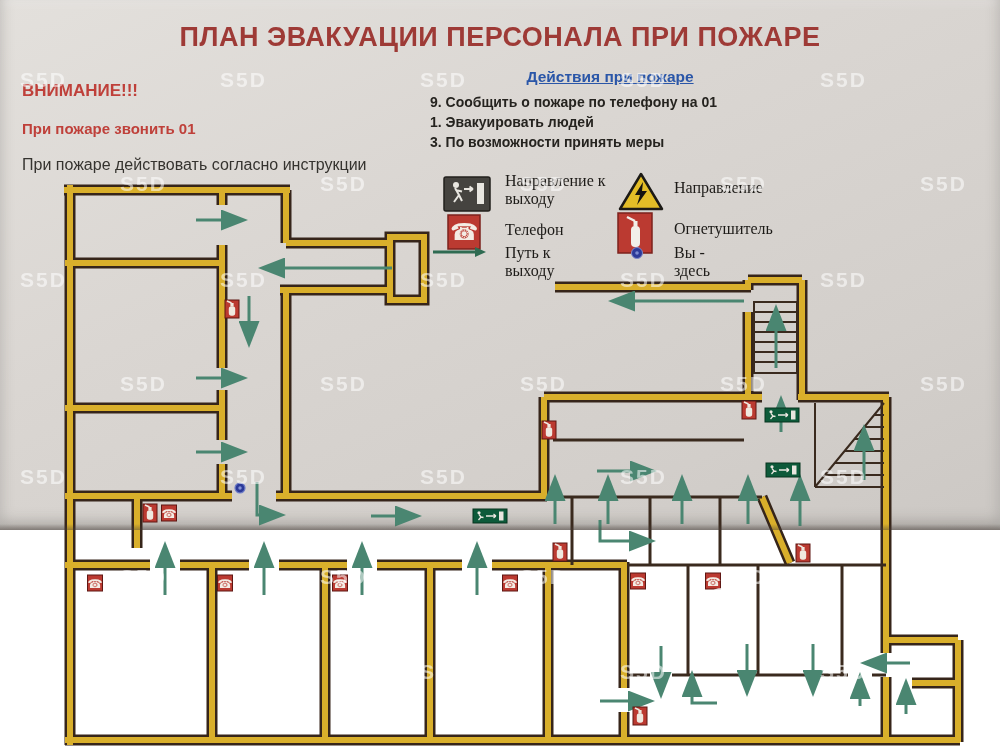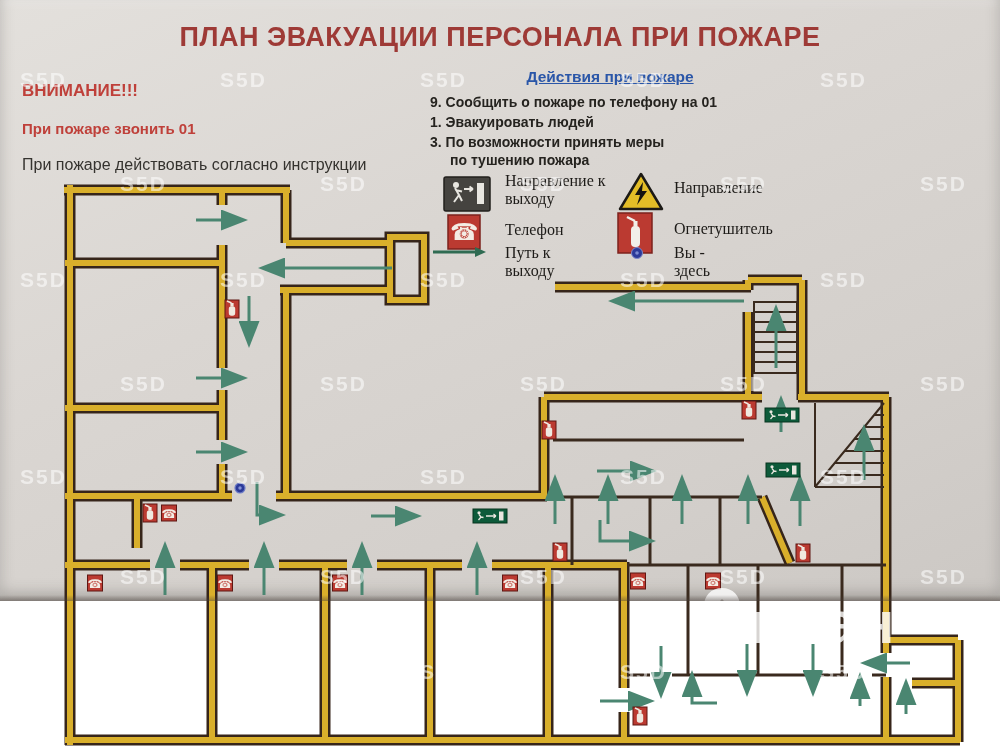--- a/index.html
+++ b/index.html
@@ -1,17 +1,17 @@
 <!DOCTYPE html>
 <html><head>
 <meta charset="utf-8">
 <style>
   html,body{margin:0;padding:0;}
   body{width:1000px;height:750px;overflow:hidden;font-family:"Liberation Sans",sans-serif;}
-  .stage{position:absolute;inset:0;width:1000px;height:601px;
+  .stage{position:absolute;inset:0;width:1000px;height:530px;
     background:linear-gradient(155deg,#e3e0dc 0%,#dad6d2 40%,#d3cfcb 75%,#ccc8c4 100%);
     box-shadow:inset 0 -8px 14px rgba(90,85,80,.35), inset 0 4px 8px rgba(255,255,255,.25);}
   .title{position:absolute;left:0;top:22px;width:100%;text-align:center;
     font-size:27px;font-weight:bold;color:#9e3a36;letter-spacing:.5px;}
   .warning{position:absolute;left:22px;top:80px;width:410px;line-height:1.25;}
   .w1{font-size:17px;font-weight:bold;color:#bf403a;}
   .w2{font-size:15px;font-weight:bold;color:#bf403a;margin-top:19px;}
   .w3,.w4{font-size:16px;color:#35332f;margin-top:16px;}
   .actions{position:absolute;left:430px;top:68px;width:360px;}
   .a-head{font-size:15.5px;font-weight:bold;color:#2a56a8;text-decoration:underline;text-align:center;margin-bottom:8px;}
@@ -177,21 +177,20 @@
     <div class="w1">ВНИМАНИЕ!!!</div>
     <div class="w2">При пожаре звонить 01</div>
     <div class="w3">При пожаре действовать согласно инструкции</div>
   </div>
 
   <div class="actions">
     <div class="a-head">Действия при пожаре</div>
     <div class="a-item">9. Сообщить о пожаре по телефону на 01</div>
     <div class="a-item">1. Эвакуировать людей</div>
     <div class="a-item">3. По возможности принять меры</div>
-    <div class="a-item indent">по тушению пожара</div>
   </div>
 
   <div class="legend">
 
     <svg class="leg-ic" style="left:443px;top:176px" width="48" height="36">
       <rect x="1" y="1" width="46" height="34" rx="2" fill="#45433f" stroke="#22201d" stroke-width="1.5"></rect>
       <circle cx="13" cy="9" r="3" fill="#e8e6e0"></circle>
       <path d="M12 12 L16 19 L11 26 M16 19 L19 25 M12.5 14 L19 15.5" stroke="#e8e6e0" stroke-width="2" fill="none"></path>
       <path d="M21 13 H30 M30 13 l-3.5 -2.5 M30 13 l-3.5 2.5" stroke="#e8e6e0" stroke-width="1.8" fill="none"></path>
       <rect x="34" y="7" width="7" height="21" fill="#e8e6e0"></rect>
@@ -267,17 +266,16 @@
       <span style="left: 420px; top: 660px;">S5D</span>
       <span style="left: 620px; top: 660px;">S5D</span>
       <span style="left: 820px; top: 660px;">S5D</span>
     </div>
 
   <div class="brand">
     <svg width="40" height="56" style="position:absolute;left:2px;top:6px;opacity:.8">
       <path d="M20 2 C9 2 2 10 2 20 C2 31 12 38 20 52 C28 38 38 31 38 20 C38 10 31 2 20 2 Z
                M20 13 L28 21 L24 21 L24 30 L16 30 L16 21 L12 21 Z" fill="#ffffff" fill-rule="evenodd"></path>
     </svg>
-    <span class="txt">циан</span>
   </div>
 
   <div class="edge"></div>
 </div>
 
 </body></html>

